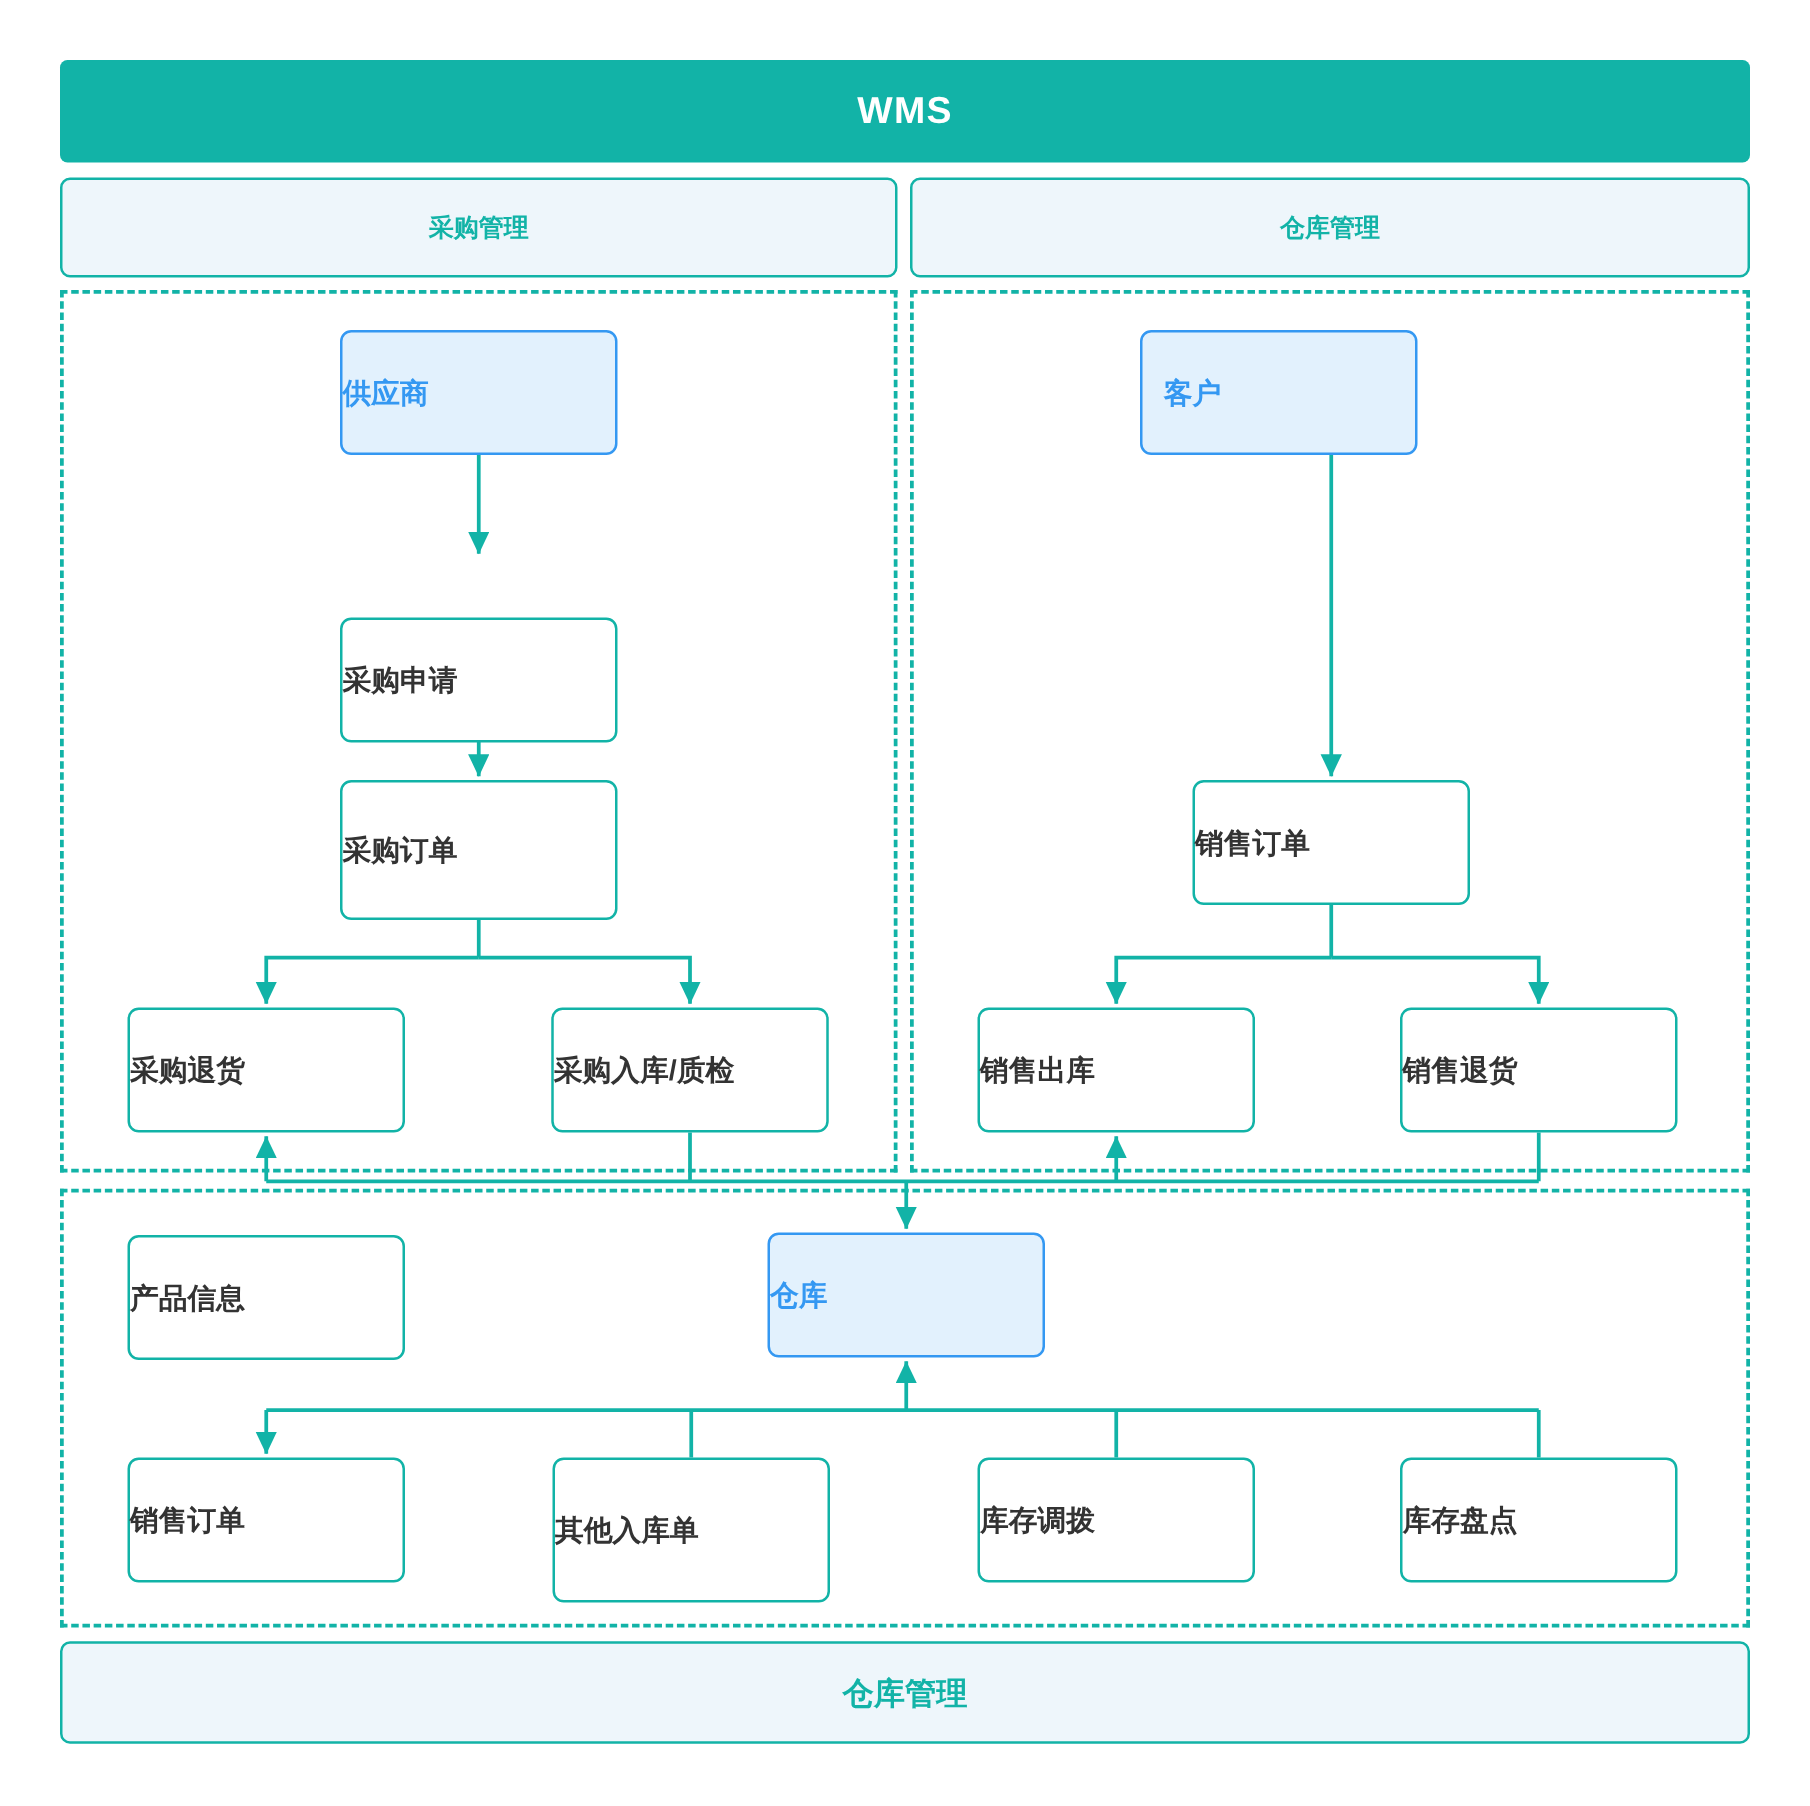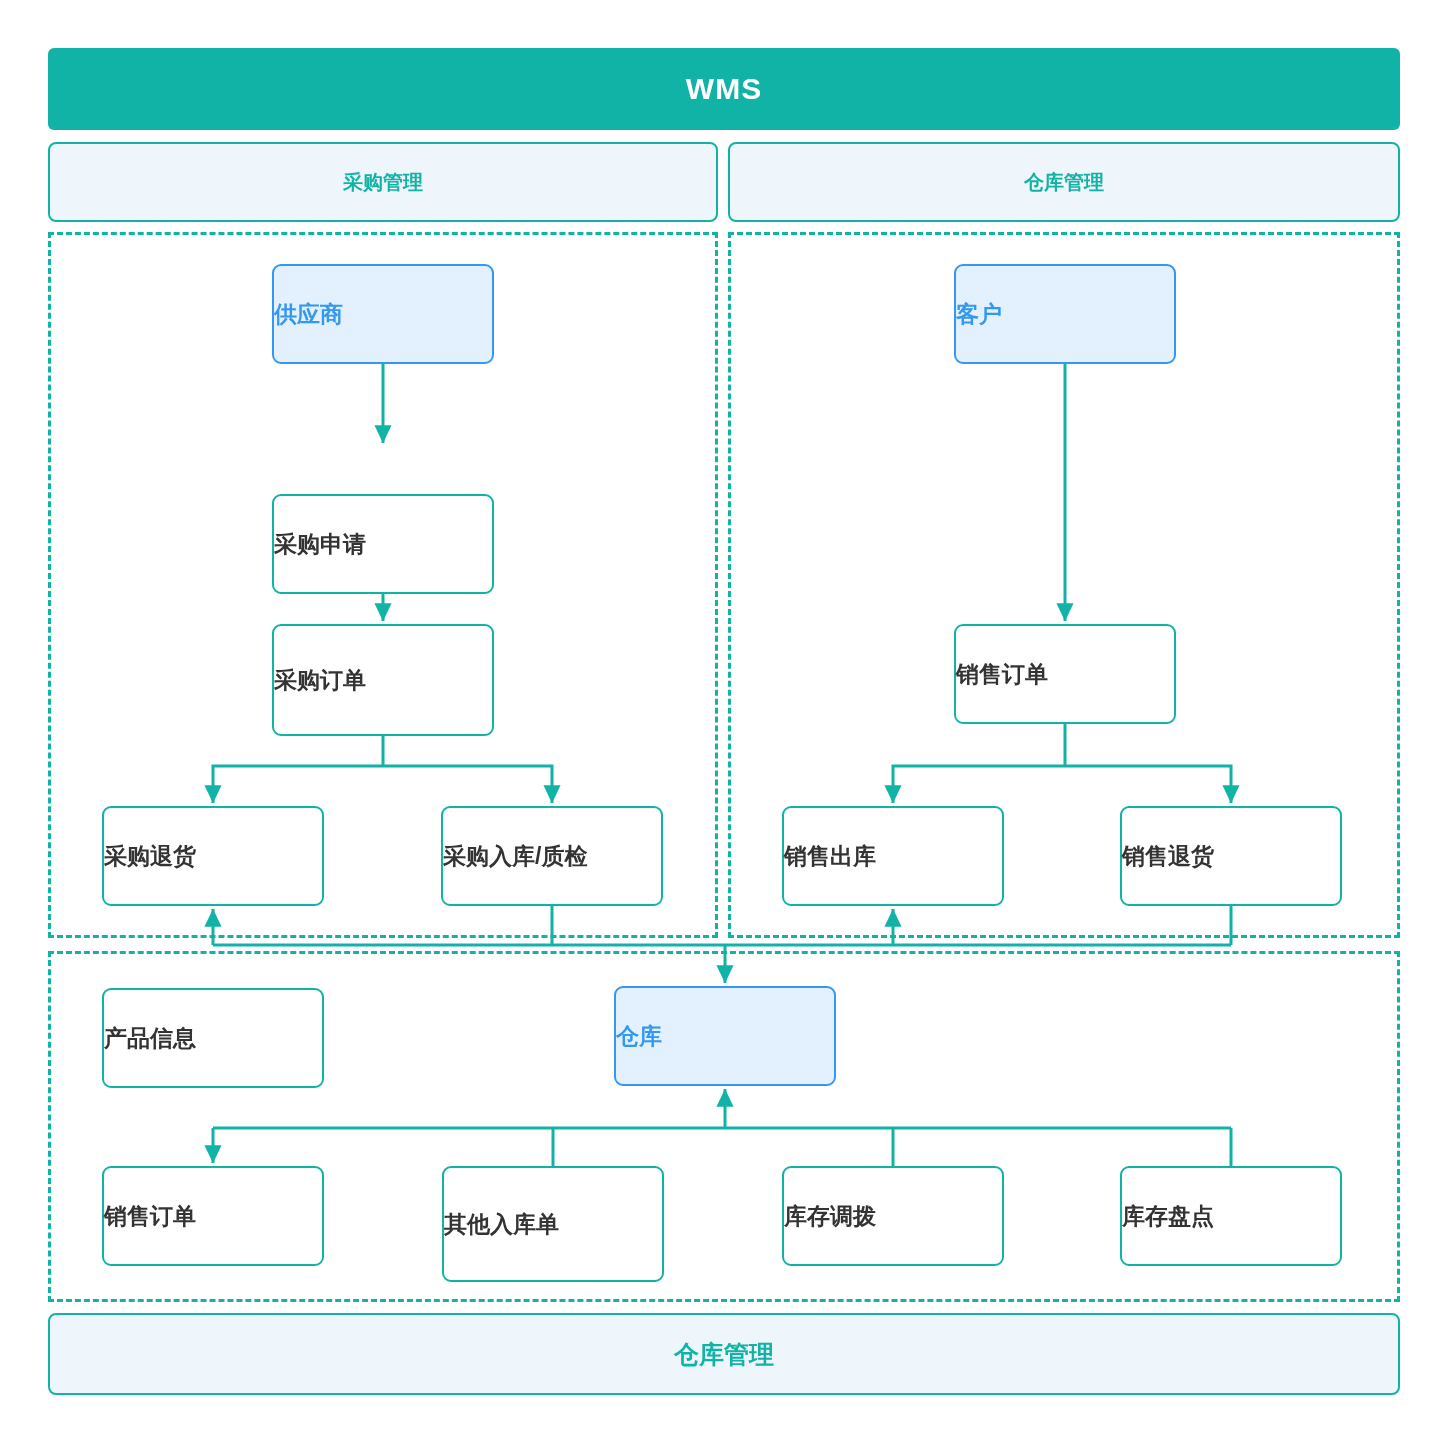--- a/index.html
+++ b/index.html
@@ -137,21 +137,21 @@
       </div>
       <div class="node" style="left: 272px; top: 624px; width: 222px; height: 112px;">
         <span>采购订单</span>
       </div>
       <div class="node" style="left: 102px; top: 806px; width: 222px; height: 100px;">
         <span>采购退货</span>
       </div>
       <div class="node" style="left: 441px; top: 806px; width: 222px; height: 100px;">
         <span>采购入库/质检</span>
       </div>
-      <div class="node highlight" style="left: 954px; top: 264px; width: 222px; height: 100px;">
+      <div class="node highlight" style="left: 912px; top: 264px; width: 222px; height: 100px; padding-left: 17px;">
         <span>客户</span>
       </div>
       <div class="node" style="left: 954px; top: 624px; width: 222px; height: 100px;">
         <span>销售订单</span>
       </div>
       <div class="node" style="left: 782px; top: 806px; width: 222px; height: 100px;">
         <span>销售出库</span>
       </div>
       <div class="node" style="left: 1120px; top: 806px; width: 222px; height: 100px;">
         <span>销售退货</span>

